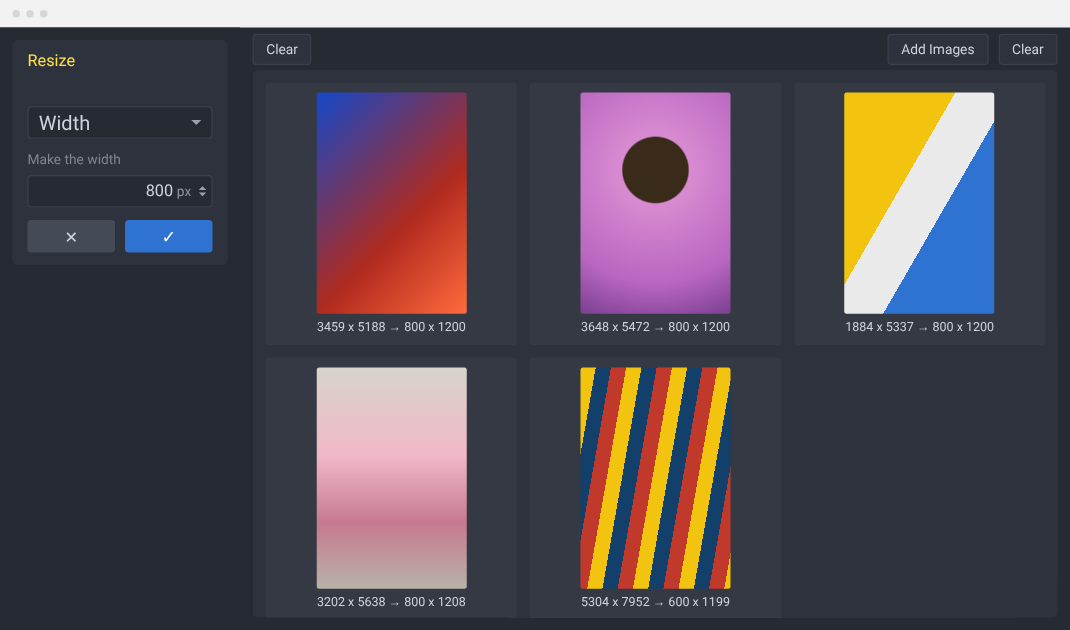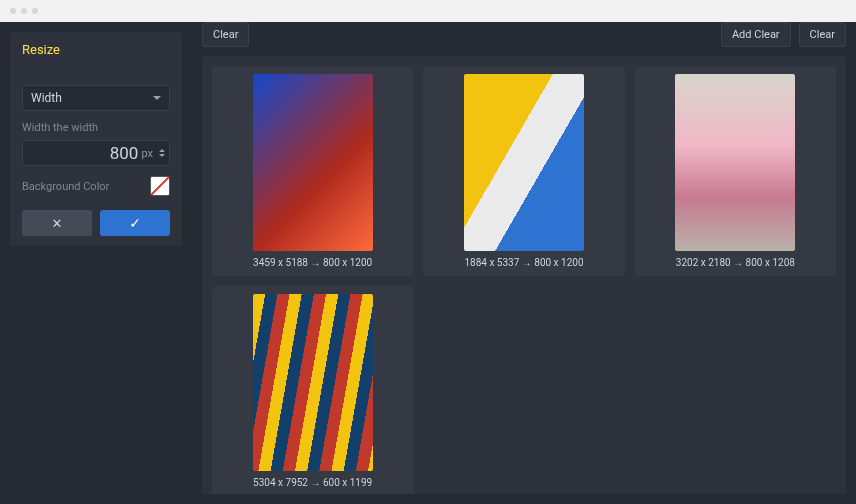--- a/index.html
+++ b/index.html
@@ -46,21 +46,21 @@
       margin-bottom: 6px;
       margin-top: 6px;
     }
     .select {
       background: #262a33;
       border: 1px solid #3a3f4b;
       color: #cfd3db;
       height: 26px;
       width: 100%;
       border-radius: 3px;
-      font-size: 12px;
+      font-size: 16px;
       display: flex;
       align-items: center;
       justify-content: space-between;
       padding: 0 8px;
       cursor: pointer;
       margin-bottom: 10px;
       margin-top: 28px;
     }
     .chev-down {
       width: 0; height: 0;
@@ -75,21 +75,21 @@
       border: 1px solid #3a3f4b;
       height: 26px;
       border-radius: 3px;
       padding: 0 4px 0 8px;
       margin-bottom: 10px;
     }
     .number-input .val {
       flex: 1;
       text-align: right;
       color: #cfd3db;
-      font-size: 17px;
+      font-size: 13px;
       padding-right: 3px;
     }
     .number-input .unit {
       color: #8e94a2;
       font-size: 11px;
       padding-right: 6px;
     }
     .steppers {
       display: flex;
       flex-direction: column;
@@ -139,21 +139,21 @@
     }
     .btn-cancel { background: #454a57; }
     .btn-confirm { background: #2e72d2; }
     .x-icon { color: #d0d3db; font-size: 13px; line-height: 1; }
     .check-icon { color: #fff; font-size: 14px; line-height: 1; }
 
     .main { flex: 1; display: flex; flex-direction: column; }
     .toolbar {
       height: 34px;
       display: flex;
-      align-items: flex-start;
+      align-items: center;
       padding: 0 10px;
       gap: 8px;
     }
     .tbtn {
       background: #34384243;
       color: #cfd3db;
       font-size: 11px;
       padding: 5px 10px;
       border-radius: 3px;
       cursor: pointer;
@@ -218,66 +218,66 @@
 <div class="app">
   <aside class="sidebar">
     <div class="panel">
       <div class="panel-title">Resize</div>
 
       <div class="select">
         <span>Width</span>
         <span class="chev-down"></span>
       </div>
 
-      <div class="field-label">Width the width</div>
+      <div class="field-label">Make the width</div>
       <div class="number-input">
         <span class="val">800</span>
         <span class="unit">px</span>
         <div class="steppers">
           <div class="step-up"></div>
           <div class="step-down"></div>
         </div>
       </div>
 
-      <div class="bgcolor-row">
-        <div class="field-label" style="margin:0">Background Color</div>
-        <div class="swatch"></div>
-      </div>
 
       <div class="btn-row">
         <button class="btn btn-cancel">
           <span class="x-icon">✕</span>
         </button>
         <button class="btn btn-confirm">
           <span class="check-icon">✓</span>
         </button>
       </div>
     </div>
   </aside>
 
   <main class="main">
     <div class="toolbar">
       <div class="tbtn">Clear</div>
       <div class="spacer"></div>
-      <div class="tbtn">Add Clear</div>
+      <div class="tbtn">Add Images</div>
       <div class="tbtn">Clear</div>
     </div>
     <div class="grid-wrap">
       <div class="grid-scroll" id="grid">
       <div class="card">
             <div class="thumb t0"></div>
             <div class="caption">3459 x 5188 → 800 x 1200</div>
           </div>
           <div class="card">
+            <div class="thumb t1"></div>
+            <div class="caption">3648 x 5472 → 800 x 1200</div>
+          </div>
+          <div class="card">
             <div class="thumb t2"></div>
             <div class="caption">1884 x 5337 → 800 x 1200</div>
           </div>
           <div class="card">
             <div class="thumb t4"></div>
-            <div class="caption">3202 x 2180 → 800 x 1208</div>
+            <div class="caption">3202 x 5638 → 800 x 1208</div>
           </div>
           <div class="card">
             <div class="thumb t5"></div>
             <div class="caption">5304 x 7952 → 600 x 1199</div>
           </div>
         </div>
     </div>
   </main>
 </div>
 

